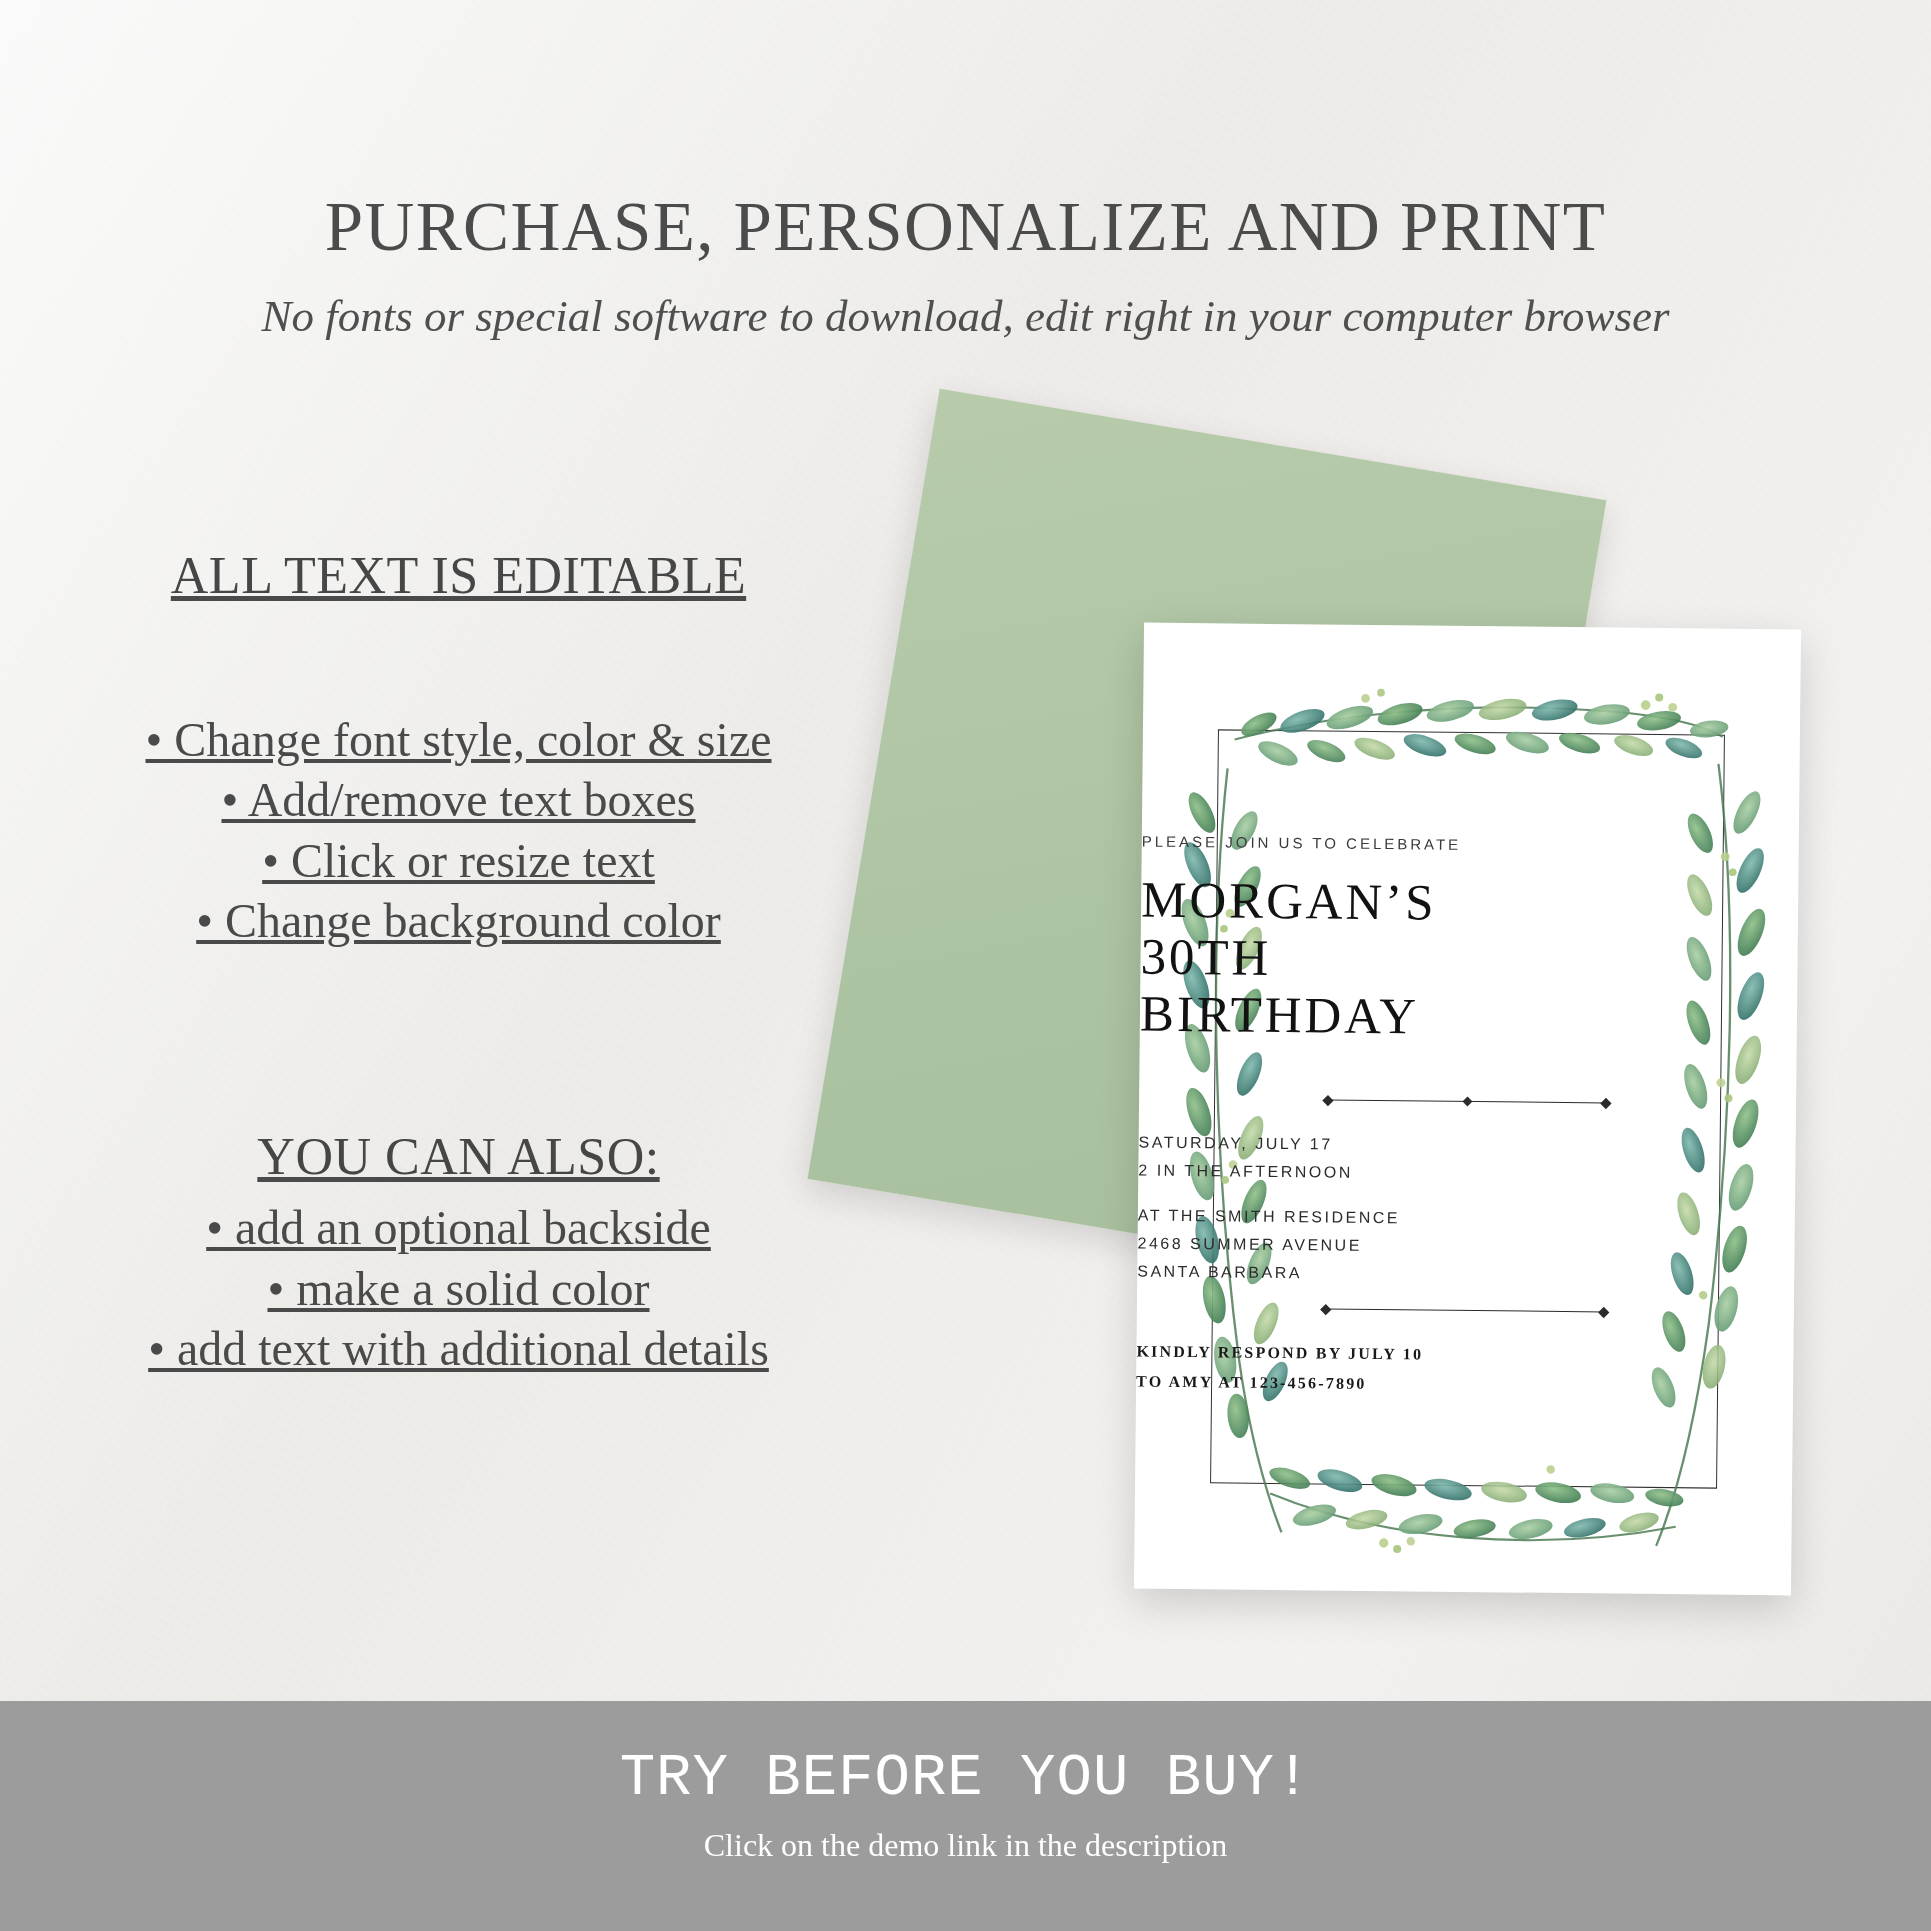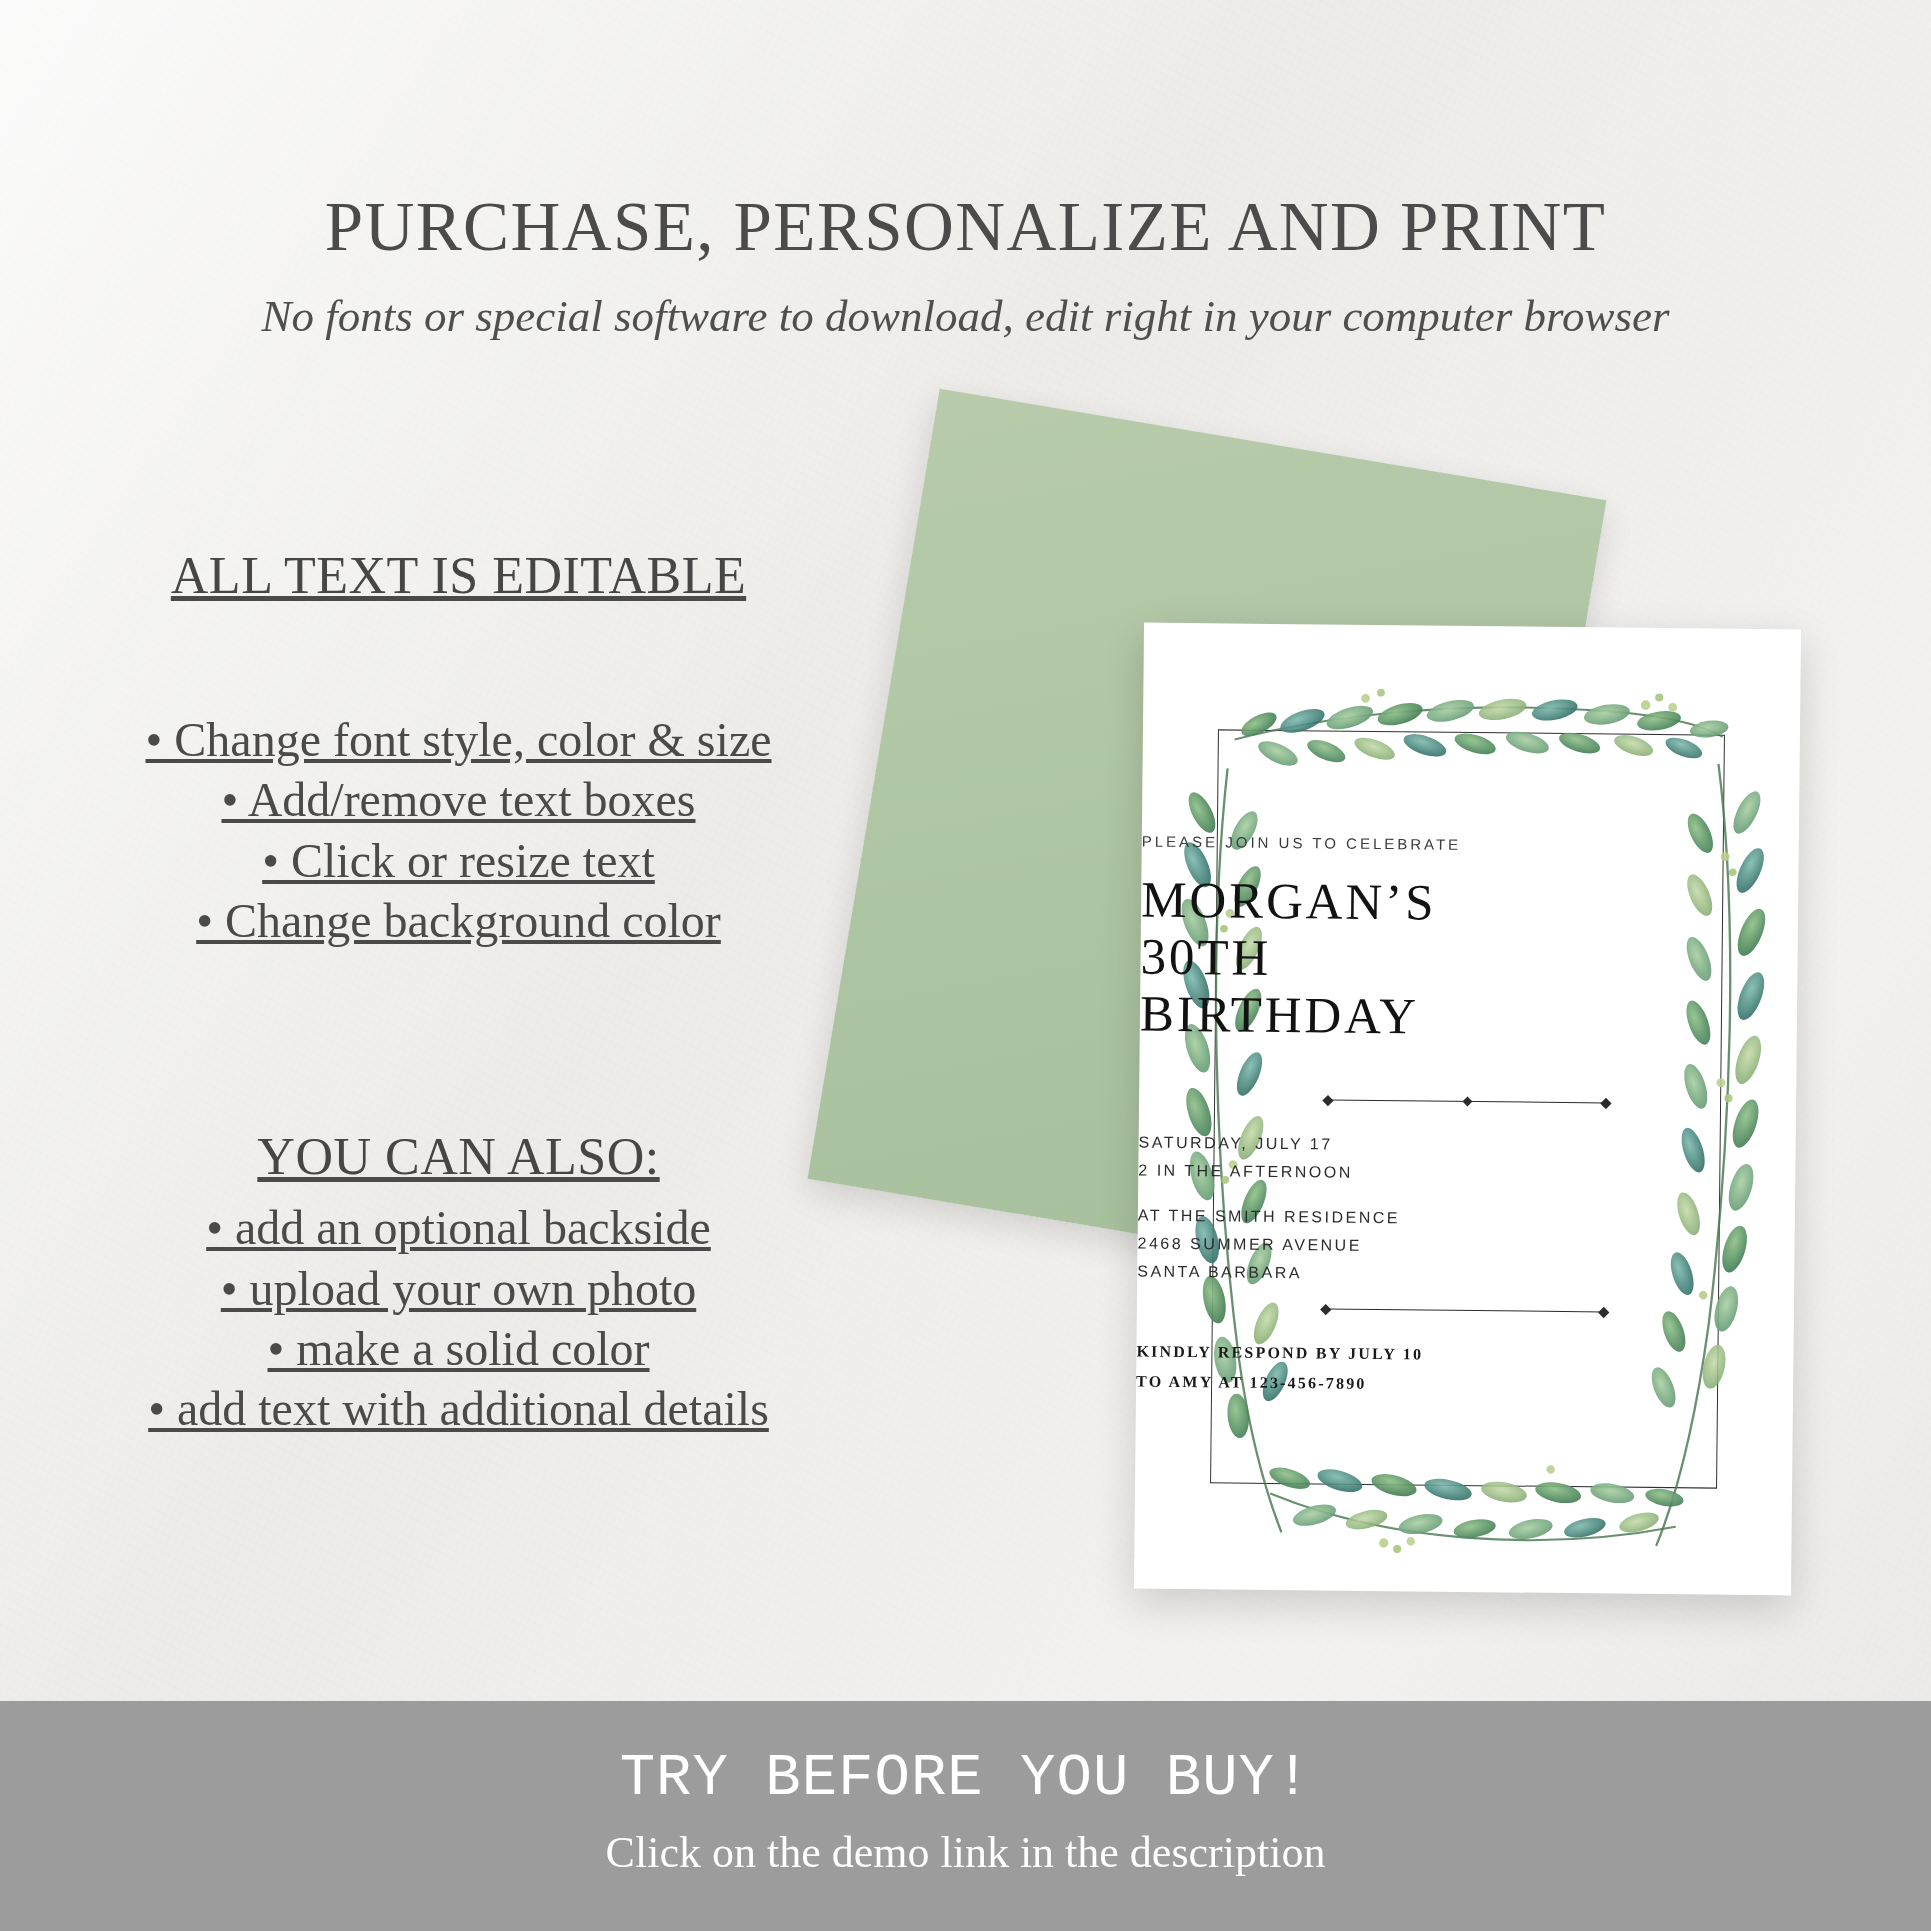--- a/index.html
+++ b/index.html
@@ -190,21 +190,21 @@
     text-align: center;
   }
   .footer-title {
     margin-top: 44px;
     font-size: 59px;
     letter-spacing: 1px;
     font-family: Liberation Mono, monospace;
   }
   .footer-sub {
     margin-top: 15.4px;
-    font-size: 44px;
+    font-size: 32px;
     font-family: "Liberation Serif", serif;
   }
 </style>
 </head>
 <body>
 
 <div id="page">
 
   <div class="headline">PURCHASE, PERSONALIZE AND PRINT</div>
   <div class="subhead">No fonts or special software to download, edit right in your computer browser</div>
@@ -215,21 +215,20 @@
     <ul class="bullet-list">
       <li>• Change font style, color &amp; size</li>
       <li>• Add/remove text boxes</li>
       <li>• Click or resize text</li>
       <li>• Change background color</li>
     </ul>
     <div class="gap-2"></div>
     <div class="sec-title">YOU CAN ALSO:</div>
     <ul class="bullet-list">
       <li>• add an optional backside</li>
-      <li>• upload your own photo</li>
       <li>• make a solid color</li>
       <li>• add text with additional details</li>
     </ul>
   </div>
 
   <div class="green-card"></div>
 
   <div class="invite-card">
     <div class="invite-inner">
       <div class="thin-frame"></div>

